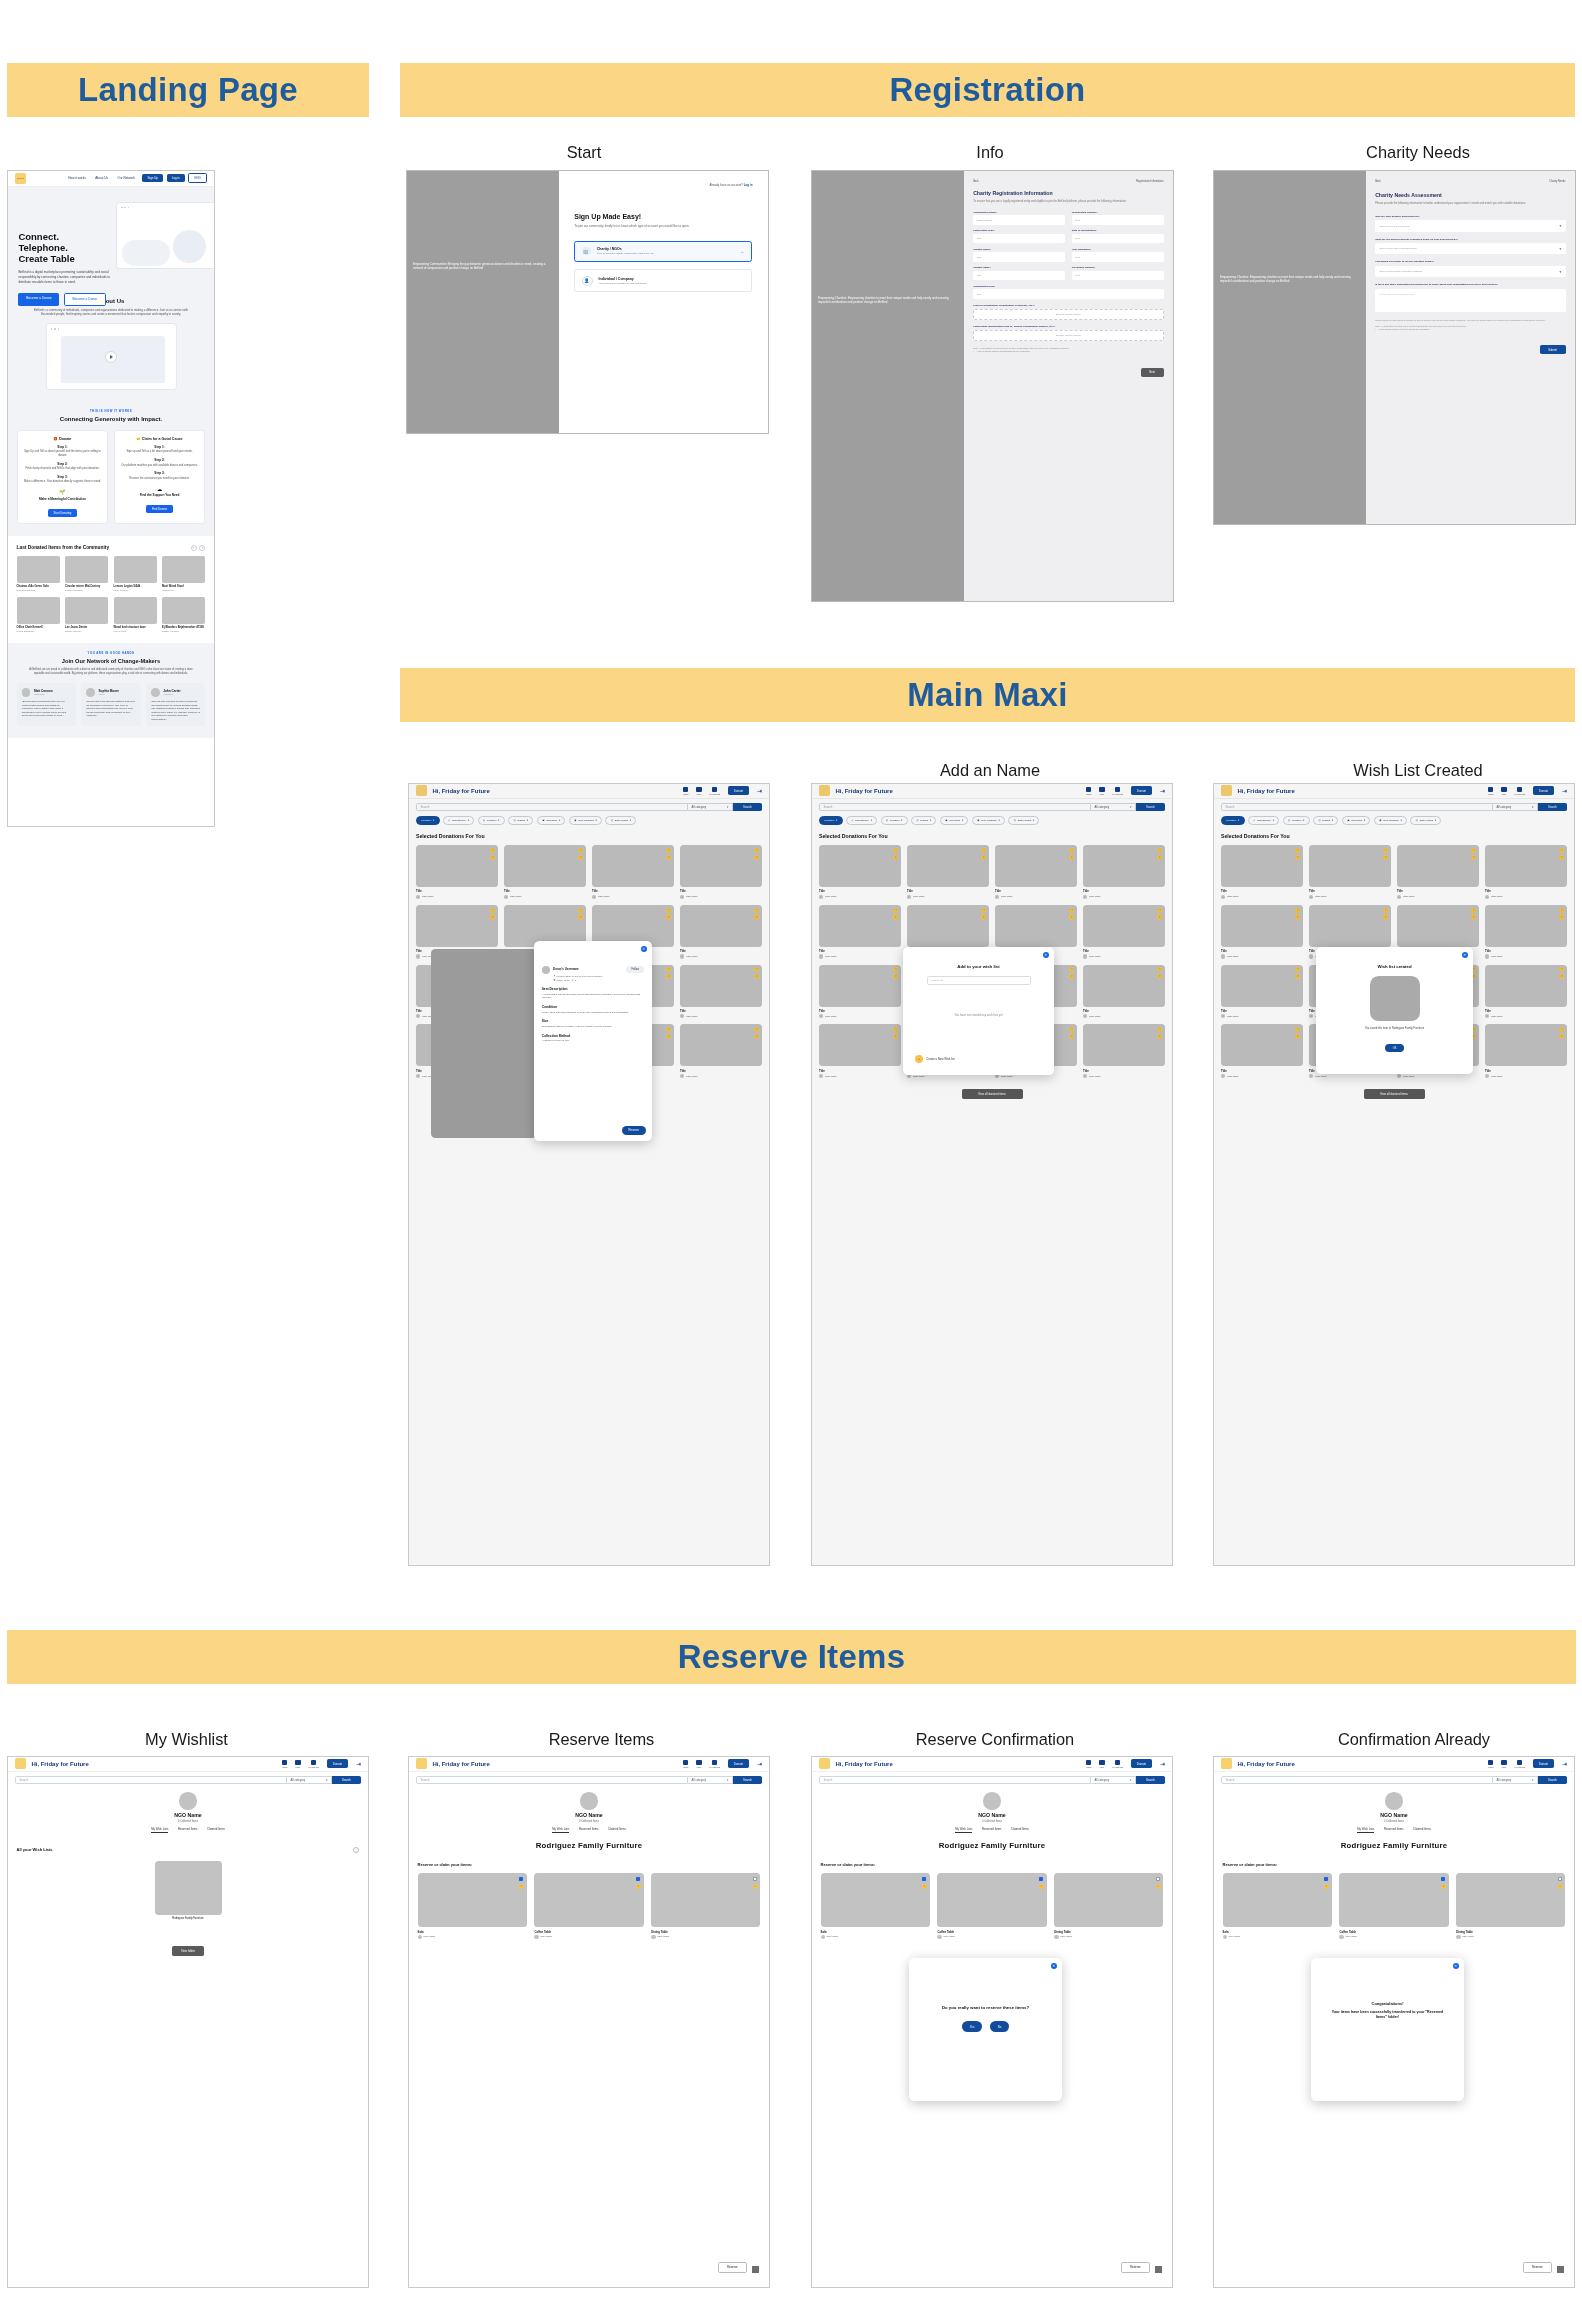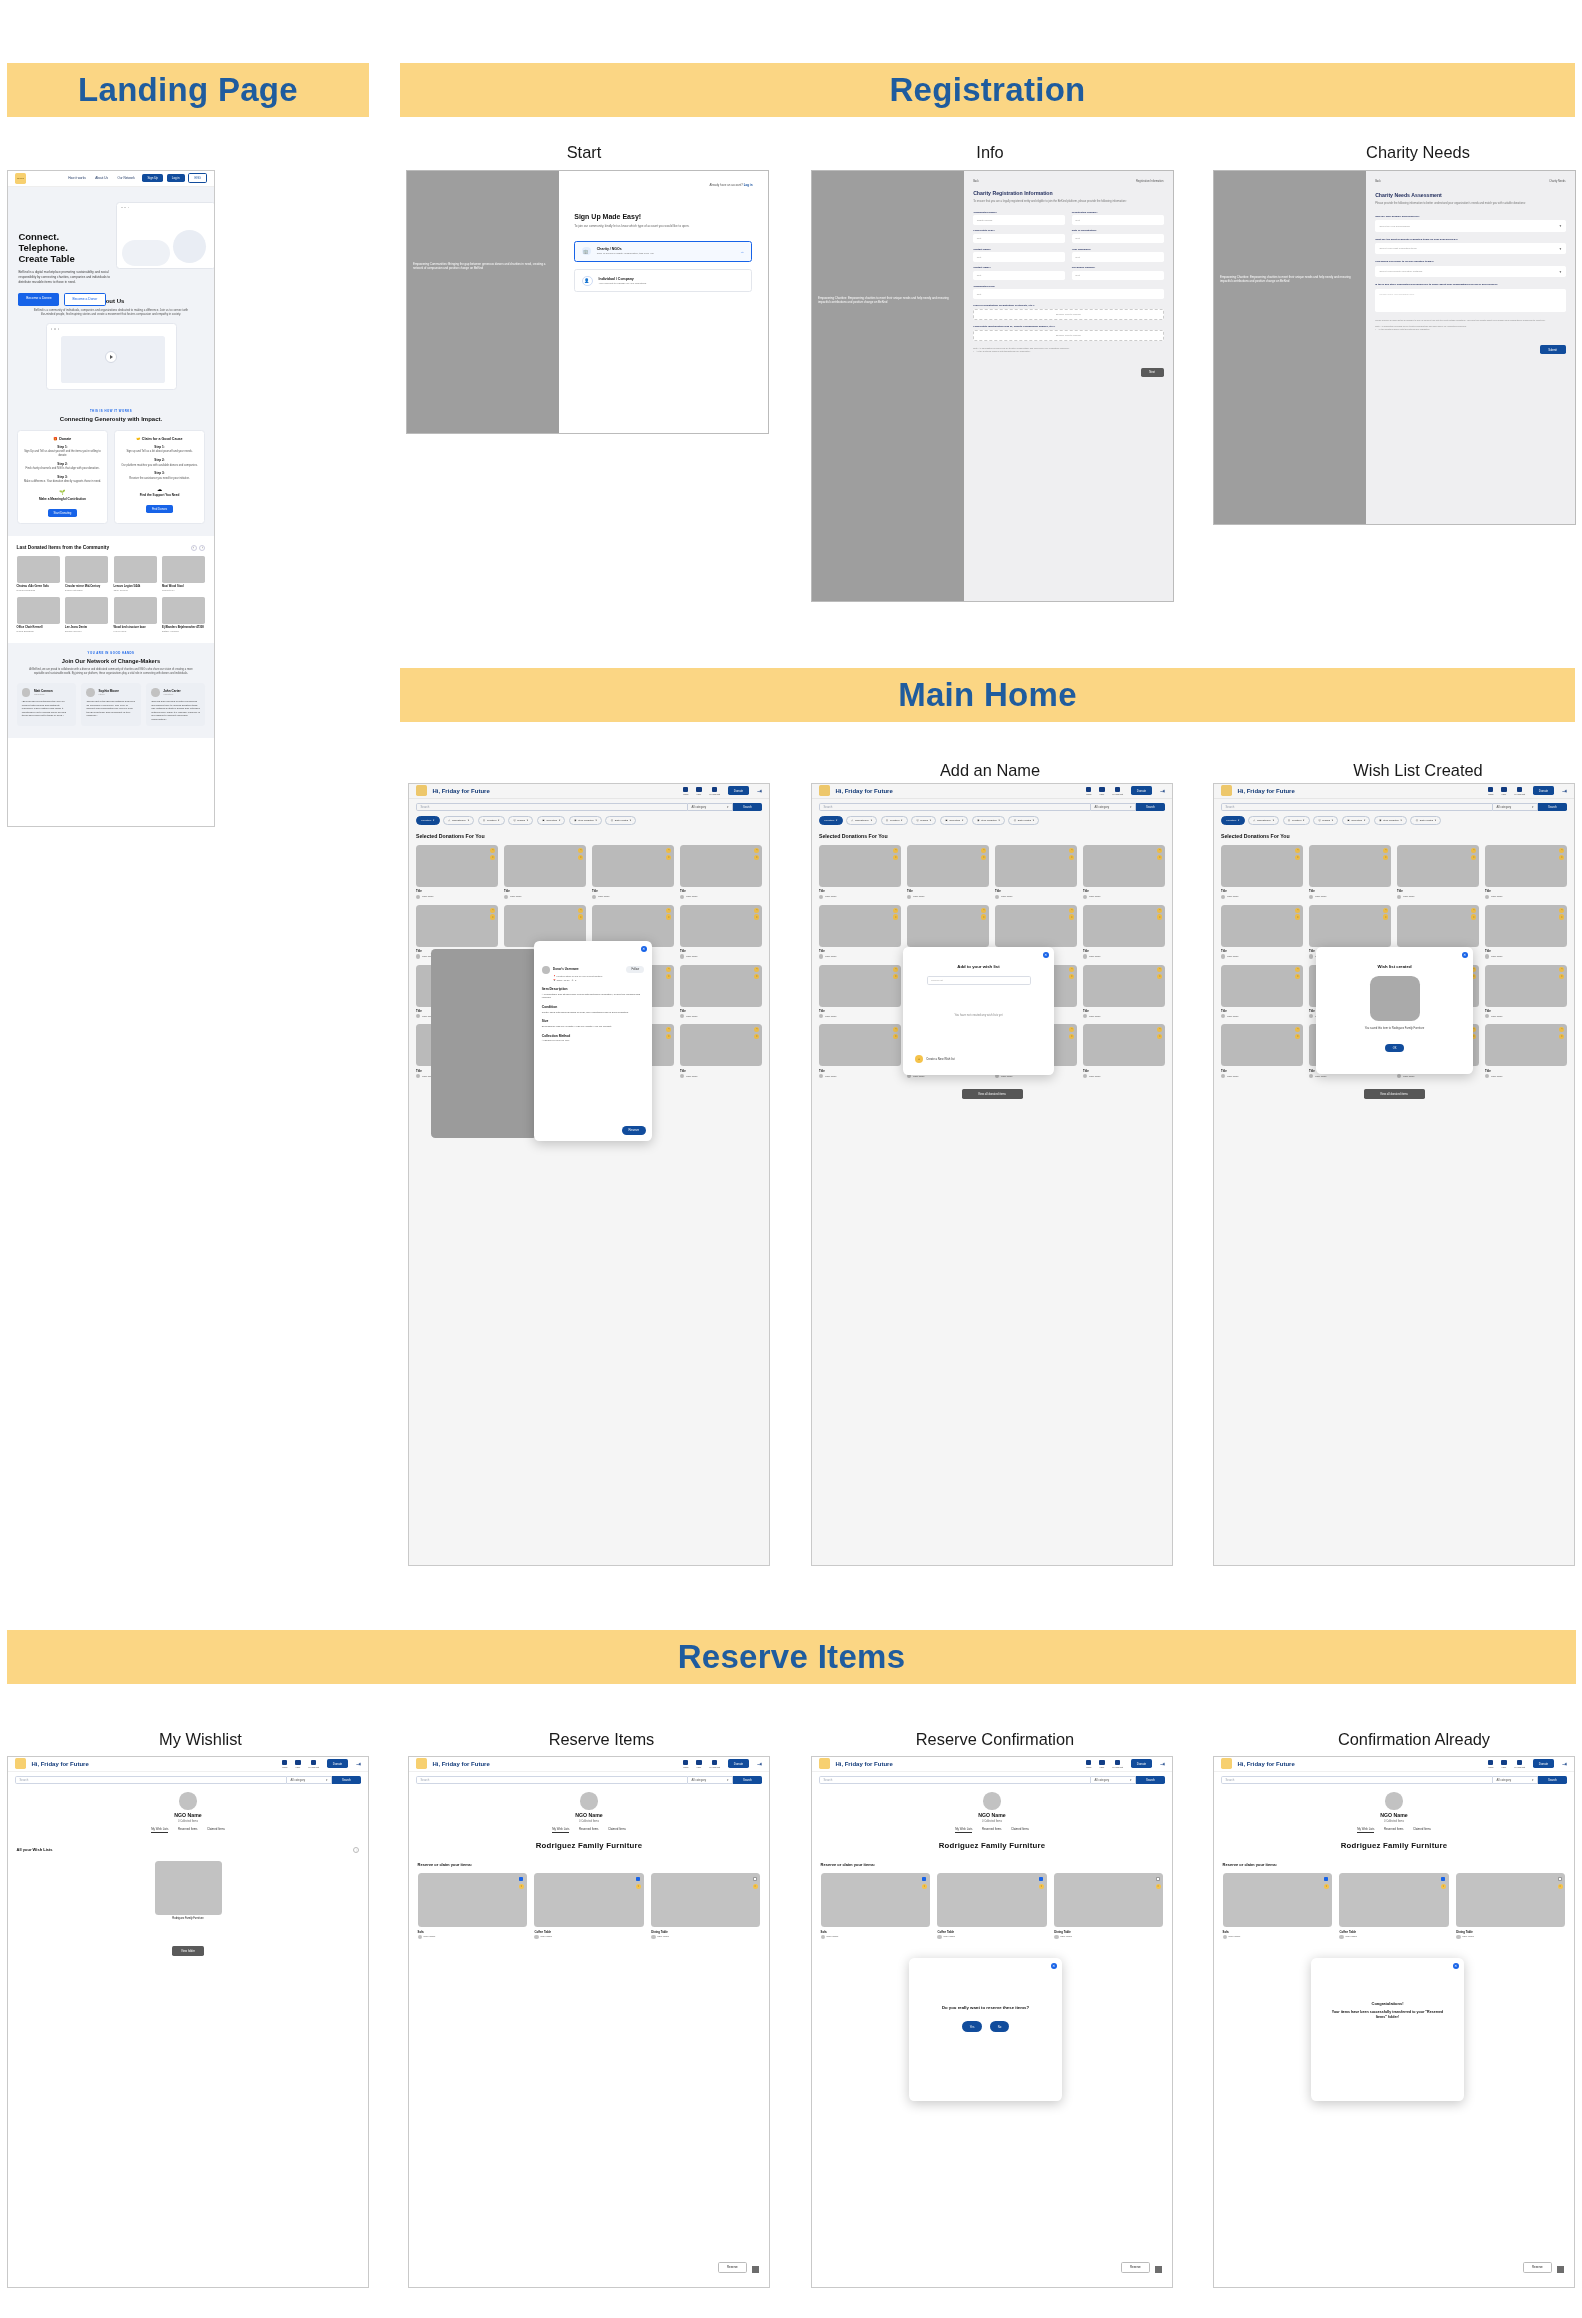--- a/index.html
+++ b/index.html
@@ -143,21 +143,21 @@
 
 <div class="band" style="left:7px;top:63px;width:362px;height:54px;text-align:center;">
   <span class="band-title">Landing Page</span>
 </div>
 
 <div class="band" style="left:400px;top:63px;width:1175px;height:54px;">
   <span class="band-title">Registration</span>
 </div>
 
 <div class="band" style="left:400px;top:668px;width:1175px;height:54px;">
-  <span class="band-title">Main Home</span>
+  <span class="band-title">Main Maxi</span>
 </div>
 
 <div class="band" style="left:7px;top:1630px;width:1569px;height:54px;">
   <span class="band-title">Reserve Items</span>
 </div>
 
 <div class="frame" id="landing">
 
   <div class="lp-nav">
     <div class="logo-sq">
@@ -1178,21 +1178,21 @@
     <span class="mclose">✕</span>
     <div style="text-align:center;font-size:4.3px;font-weight:bold;color:#111;margin-top:7px;">Wish list created</div>
     <div style="margin:7px auto 0;width:50px;height:45px;background:#aaa;border-radius:8.6px;"></div>
     <div style="text-align:center;font-size:2.7px;color:#444;margin-top:6px;">You saved this item to Rodriguez Family Furniture</div>
     <div style="text-align:center;margin-top:5.2px;">
       <span style="display:inline-block;background:#114C9C;color:#fff;font-size:2.6px;padding:2.2px 7.8px;border-radius:7px;">OK</span>
     </div>
   </div>
 </div>
 
-<div class="screen-label" style="left:114px;top:1730px;width:173px;">My Wishlist</div>
+<div class="screen-label" style="left:100px;top:1730px;width:173px;">My Wishlist</div>
 <div class="app-frame" style="left:7px;top:1756px;width:362px;height:532px;">
   <div class="app-top">
     <div class="logo-sq"></div>
     <span class="app-title">Hi, Friday for Future</span>
     <span class="app-icons">
       <span class="app-ic">
           <span class="g"></span>
           <span class="lbl">Profile</span>
         </span>
       <span class="app-ic">

